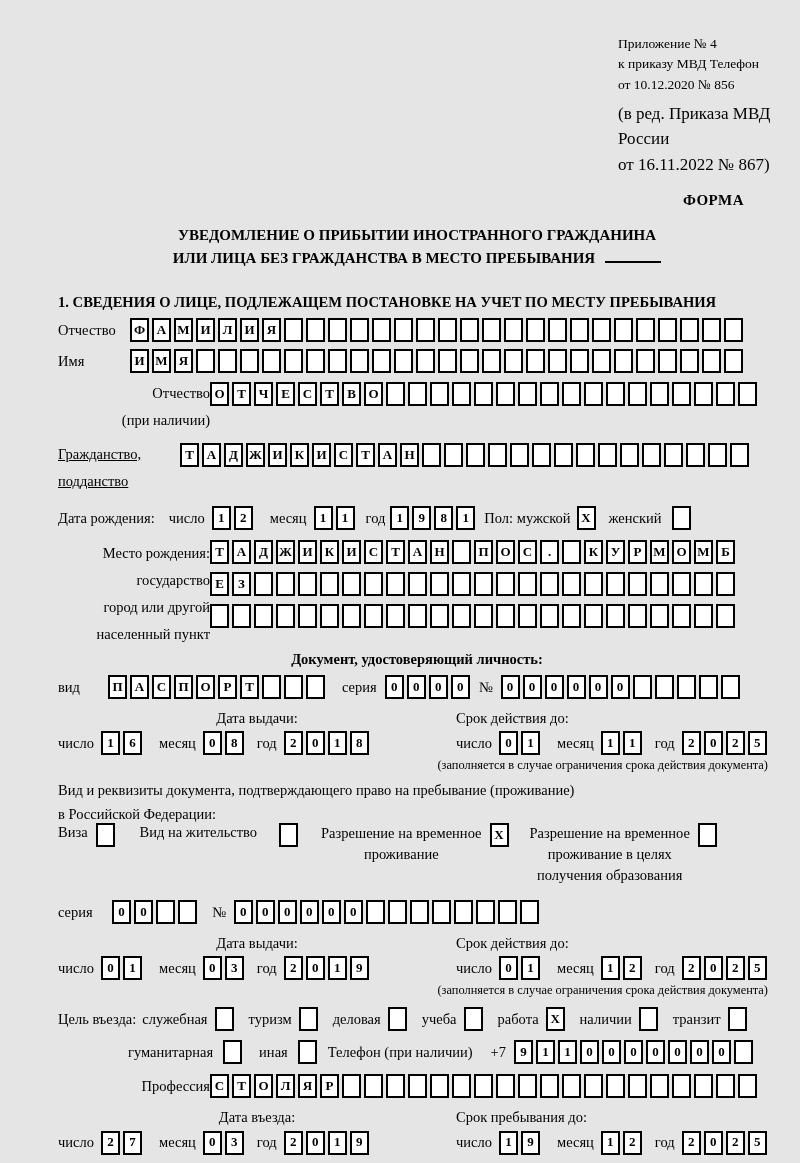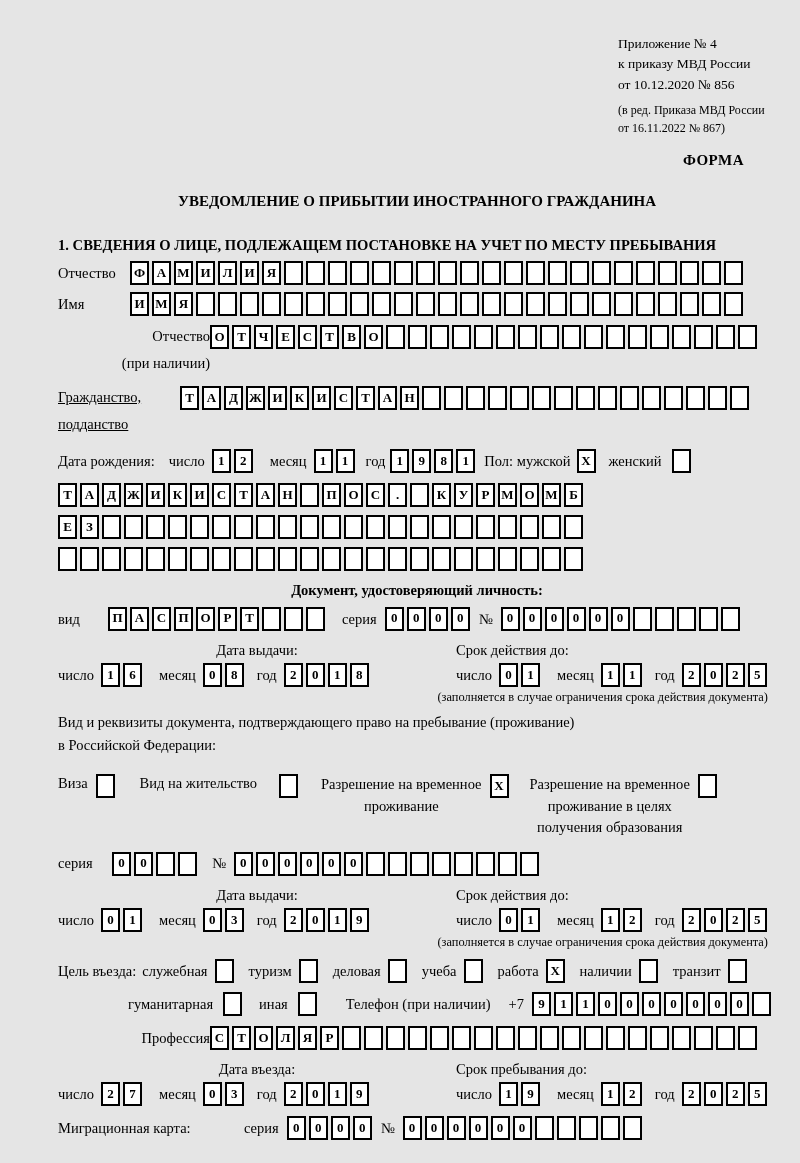--- a/index.html
+++ b/index.html
@@ -5,23 +5,23 @@
   html,body{margin:0;padding:0;background:#ffffff;}
   .page{
     width:800px;height:1163px;box-sizing:border-box;
     padding:34px 24px 16px 58px;
     background:#e5e5e5;color:#000;
     font-family:"Liberation Serif", serif;
     font-size:14.5px;line-height:1.25;
     position:relative;overflow:hidden;
   }
   .hdr{margin-left:560px;font-size:13.5px;line-height:1.5;}
-  .hdr .sub{font-size:12px;margin-top:6px;line-height:1.5;}
+  .hdr .sub{font-size:17px;margin-top:6px;line-height:1.5;}
   .forma{font-weight:bold;text-align:right;padding-right:32px;margin-top:14px;font-size:15px;letter-spacing:.5px;}
-  .title{margin-top:20px;text-align:center;font-weight:bold;font-size:15px;line-height:1.5;}
+  .title{margin-top:14px;text-align:center;font-weight:bold;font-size:15px;line-height:1.5;}
   .blank{display:inline-block;width:56px;border-bottom:2px solid #000;height:12px;margin-left:10px;}
   .sec{margin-top:24px;font-weight:bold;font-size:14.6px;}
   .row{display:flex;align-items:center;margin-top:7px;}
   .row.top{align-items:flex-start;}
   .lbl{flex:none;}
   .w68{width:72px;}
   .w120{width:122px;text-decoration:underline;}
   .w150{width:152px;text-align:right;}
   .cells{display:flex;flex:none;}
   .cell{
@@ -46,31 +46,34 @@
   .opt .ctr{text-align:center;line-height:1.45;margin-right:8px;}
   .purpose .plbl{margin:0 7px 0 12px;}
 </style>
 </head>
 <body>
 
 <div class="page">
 
   <div class="hdr">
     <div>Приложение № 4</div>
-    <div>к приказу МВД России</div>
+    <div>к приказу МВД Телефон</div>
     <div>от 10.12.2020 № 856</div>
     <div class="sub">
       <div>(в ред. Приказа МВД России</div>
       <div>от 16.11.2022 № 867)</div>
     </div>
   </div>
   <div class="forma">ФОРМА</div>
 
   <div class="title">
     <div>УВЕДОМЛЕНИЕ О ПРИБЫТИИ ИНОСТРАННОГО ГРАЖДАНИНА</div>
+    <div>
+      <span>ИЛИ ЛИЦА БЕЗ ГРАЖДАНСТВА В МЕСТО ПРЕБЫВАНИЯ</span><span class="blank"></span>
+    </div>
   </div>
 
   <div class="sec">1. СВЕДЕНИЯ О ЛИЦЕ, ПОДЛЕЖАЩЕМ ПОСТАНОВКЕ НА УЧЕТ ПО МЕСТУ ПРЕБЫВАНИЯ</div>
 
   <div class="row">
     <span class="lbl w68">Отчество</span>
     <span class="cells">
         <span class="cell">Ф</span>
         <span class="cell">А</span>
         <span class="cell">М</span>
@@ -228,20 +231,26 @@
     <span class="cells" style="margin-left:6px">
         <span class="cell">X</span>
       </span>
     <span class="lbl" style="margin-left:10px">женский</span>
     <span class="cells" style="margin-left:10px">
         <span class="cell"></span>
       </span>
   </div>
 
   <div class="row top" style="margin-top:10px">
+    <span class="lbl w150 lblcol">
+      <div>Место рождения:</div>
+      <div>государство</div>
+      <div>город или другой</div>
+      <div>населенный пункт</div>
+    </span>
     <span class="gridcol">
       <span class="cells">
           <span class="cell">Т</span>
           <span class="cell">А</span>
           <span class="cell">Д</span>
           <span class="cell">Ж</span>
           <span class="cell">И</span>
           <span class="cell">К</span>
           <span class="cell">И</span>
           <span class="cell">С</span>
@@ -397,21 +406,21 @@
           <span class="cell">2</span>
           <span class="cell">5</span>
         </span>
     </span>
   </div>
   <div class="note">(заполняется в случае ограничения срока действия документа)</div>
 
   <div style="margin-top:8px">Вид и реквизиты документа, подтверждающего право на пребывание (проживание)</div>
   <div style="margin-top:5px">в Российской Федерации:</div>
 
-  <div class="row top" style="margin-top:20px">
+  <div class="row top" style="margin-top:0">
     <span class="opt">
       <span class="olbl">Виза</span>
       <span class="cells">
           <span class="cell"></span>
         </span>
     </span>
     <span class="opt" style="margin-left:22px">
       <span class="olbl">Вид на жительство</span>
       <span class="cells" style="margin-left:14px">
           <span class="cell"></span>
@@ -545,21 +554,21 @@
 
   <div class="row" style="margin-top:9px;padding-left:70px">
     <span class="lbl">гуманитарная</span>
     <span class="cells" style="margin-left:10px">
         <span class="cell"></span>
       </span>
     <span class="lbl" style="margin-left:14px">иная</span>
     <span class="cells" style="margin-left:10px">
         <span class="cell"></span>
       </span>
-    <span class="lbl" style="margin-left:26px">Телефон (при наличии)</span>
+    <span class="lbl" style="margin-left:8px">Телефон (при наличии)</span>
     <span class="lbl" style="margin:0 8px 0 18px">+7</span>
     <span class="cells">
         <span class="cell">9</span>
         <span class="cell">1</span>
         <span class="cell">1</span>
         <span class="cell">0</span>
         <span class="cell">0</span>
         <span class="cell">0</span>
         <span class="cell">0</span>
         <span class="cell">0</span>

